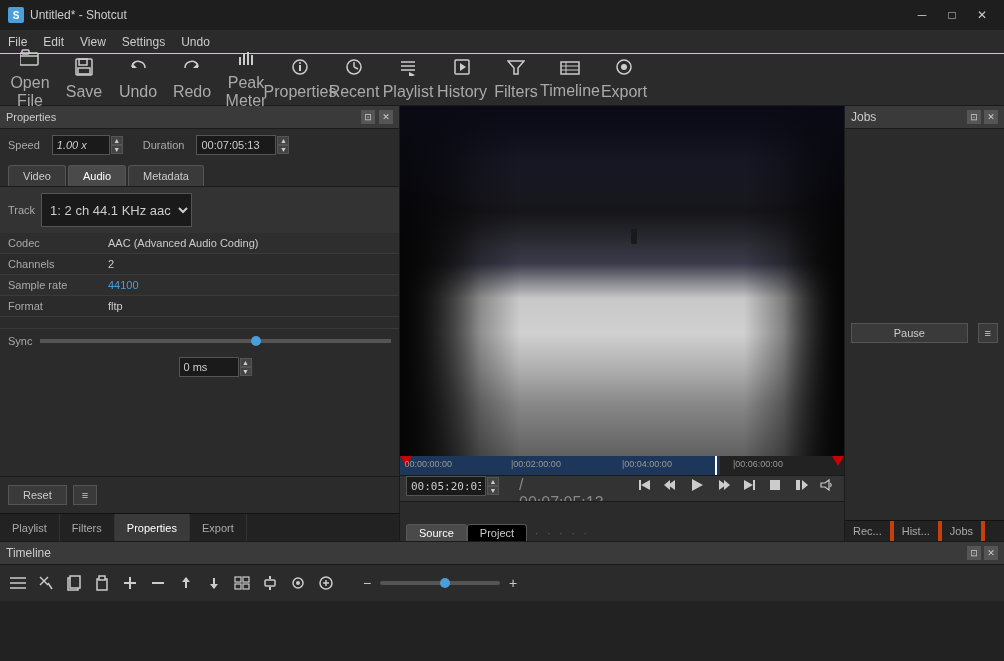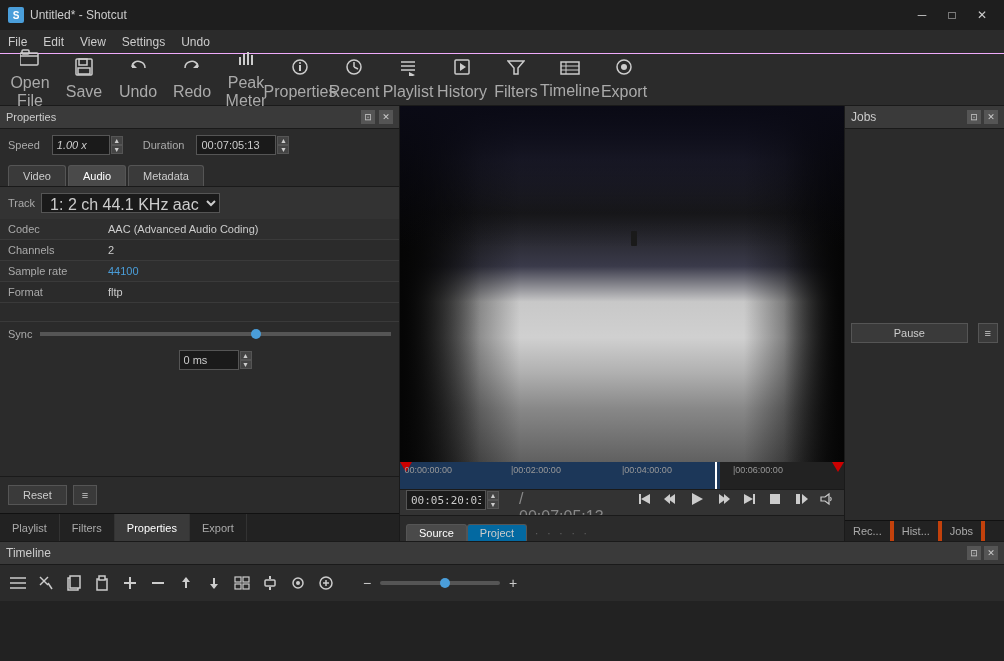--- a/index.html
+++ b/index.html
@@ -242,23 +242,23 @@
     }
     .track-label {
       font-size: 11px;
       color: #aaa;
       margin-right: 6px;
     }
     .track-select {
       background: #1a1a1a;
       border: 1px solid #555;
       color: #ccc;
-      font-size: 16px;
+      font-size: 13px;
       padding: 1px 4px;
-      height: 20px;
+      height: 34px;
     }
 
     
     #prop-table {
       background: #2b2b2b;
       flex: 1;
       overflow-y: auto;
     }
     .prop-row {
       display: flex;
@@ -507,21 +507,21 @@
       padding: 0 6px;
       height: 26px;
       display: flex;
       align-items: flex-start;
       gap: 16px;
       border-top: 1px solid #1a1a1a;
     }
 
     
     #timeline-ruler {
-      height: 27px;
+      height: 19px;
       background: #14532d;
       position: relative;
       display: flex;
       align-items: center;
     }
 
     
     .transport-btn {
       background: transparent;
       border: none;
@@ -544,26 +544,26 @@
       font-family: monospace;
       height: 20px;
     }
 
     
     #source-project-tabs {
       display: flex;
       background: #2b2b2b;
       padding: 4px 6px 0;
       border-top: 1px solid #1a1a1a;
-      height: 26px;
+      height: 40px;
       align-items: flex-end;
     }
     .sp-tab {
       padding: 2px 12px;
-      background: #0369a1;
+      background: #000000;
       border: 1px solid #555;
       border-bottom: none;
       color: #ccc;
       font-size: 11px;
       cursor: pointer;
       border-radius: 3px 3px 0 0;
     }
     .sp-tab.active {
       background: #4a4a4a;
       color: #fff;

